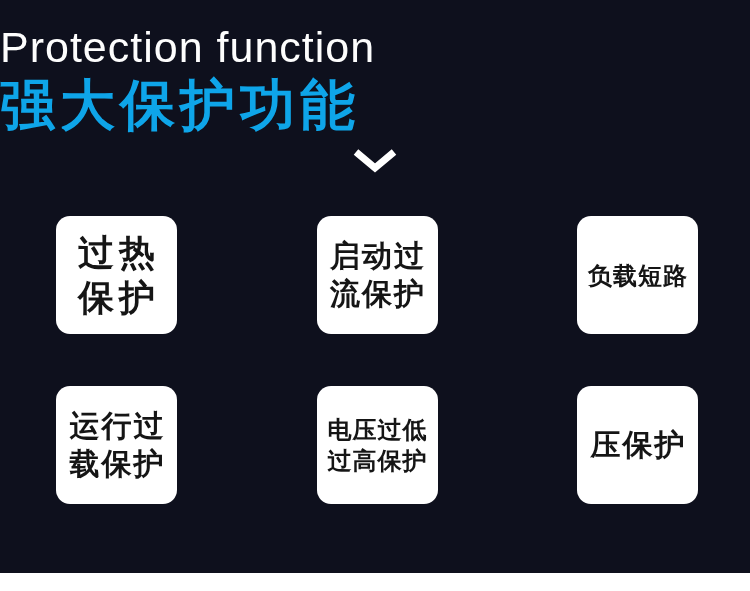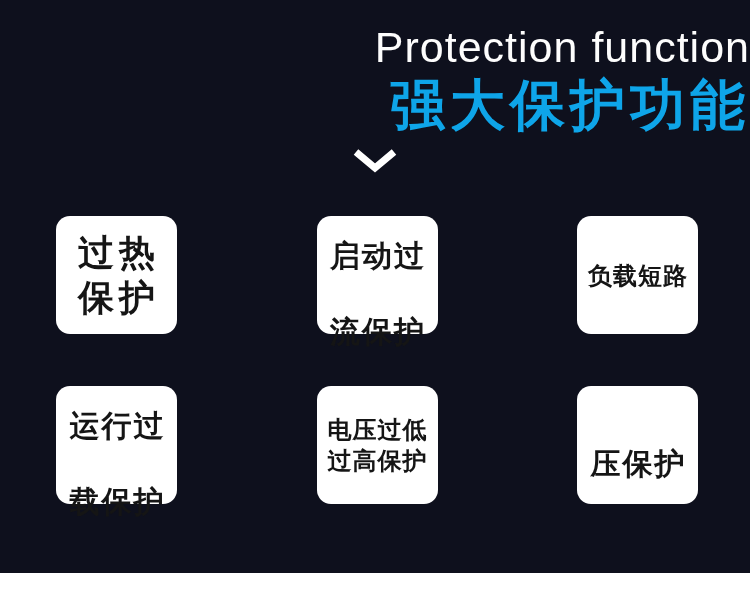--- a/index.html
+++ b/index.html
@@ -11,21 +11,21 @@
     overflow: hidden;
   }
   .page {
     position: relative;
     width: 750px;
     height: 591px;
     background: #0e101d;
   }
   .header {
     padding-top: 24px;
-    text-align: right;
+    text-align: left;
     color: #ffffff;
   }
   .title-en {
     font-size: 43px;
     font-weight: 400;
     letter-spacing: 1px;
     color: #fdfdfd;
     line-height: 1.1;
   }
   .title-zh {
@@ -67,21 +67,20 @@
     font-size: 36px;
     line-height: 45px;
     letter-spacing: 5px;
     margin-left: 5px; 
   }
   .card--md .card-line {
     font-size: 30px;
     line-height: 38px;
     letter-spacing: 2px;
     margin-left: 2px;
-    margin-top: 38px;
   }
   .card--sm .card-line {
     font-size: 24px;
     line-height: 31px;
     letter-spacing: 1px;
     margin-left: 1px;
   }
   .bottom-strip {
     position: absolute;
     left: 0;

